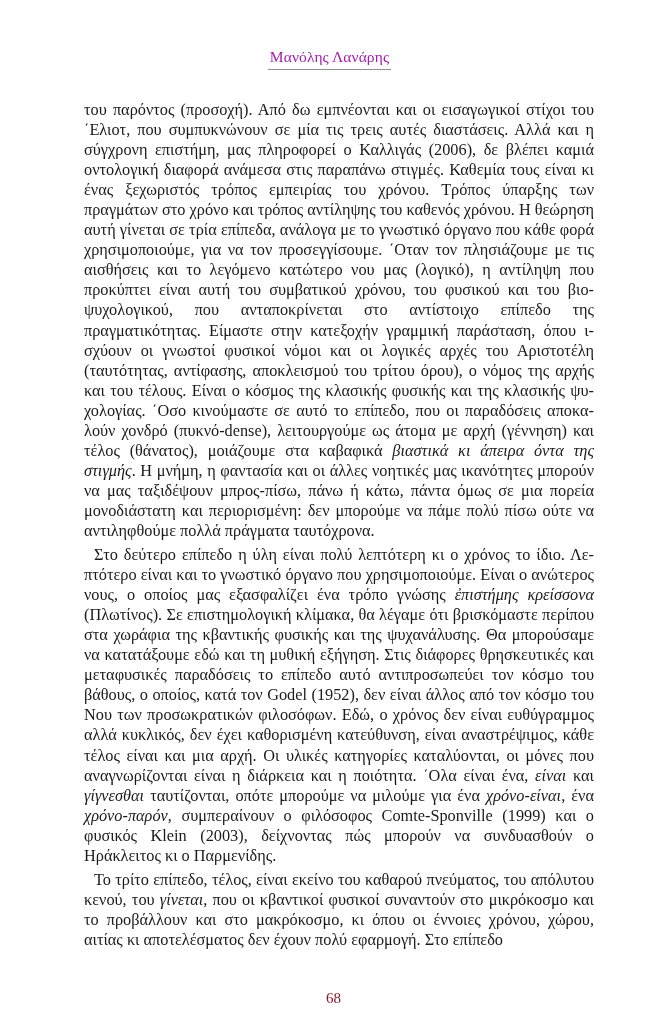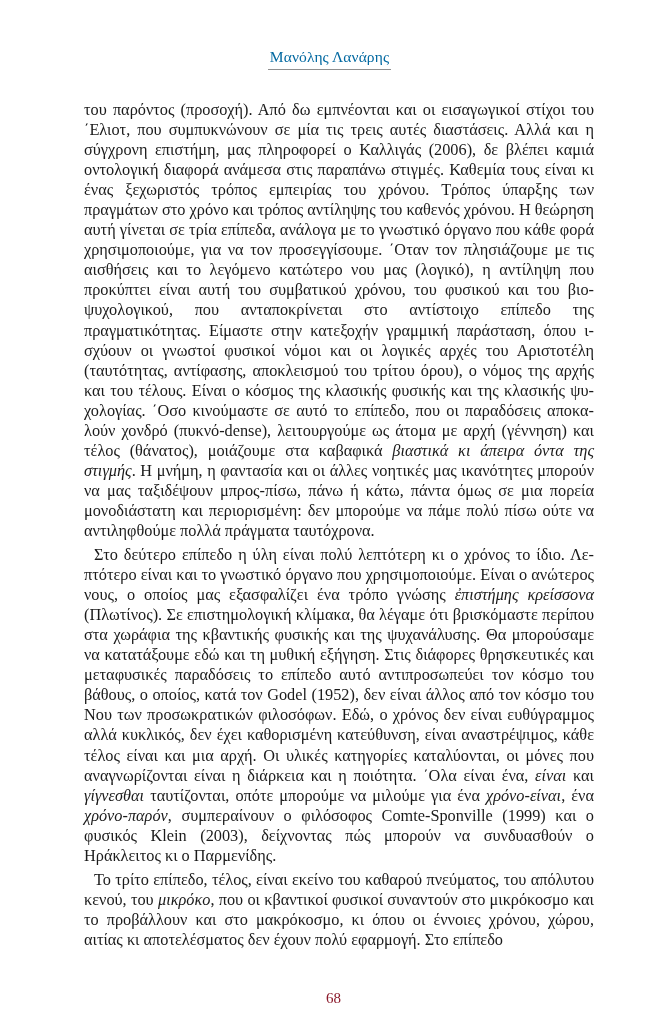--- a/index.html
+++ b/index.html
@@ -18,21 +18,21 @@
     .running-header {
       position: absolute;
       top: 48px;
       left: 0;
       width: 659px;
       text-align: center;
     }
     .running-header span {
       display: inline-block;
       font-size: 15.5px;
-      color: #0369a1;
+      color: #a21caf;
       padding: 0 2px 3px 2px;
       border-bottom: 1.5px solid #8f8f8f;
       letter-spacing: 0.1px;
     }
     .body-text {
       position: absolute;
       top: 96px;
       left: 80px;
       width: 518px;
       font-size: 16.3px;
@@ -62,16 +62,16 @@
 </head>
 <body>
 
 <div class="running-header">
   <span>Μανόλης Λανάρης</span>
 </div>
 
 <div class="body-text">
   <p><span>του παρόντος (προσοχή). Από δω εμπνέονται και οι εισαγωγικοί στίχοι του ΄Ελιοτ, που συμπυκνώνουν σε μία τις τρεις αυτές διαστάσεις. Αλλά και η σύγχρονη επιστήμη, μας πληροφορεί ο Καλλιγάς (2006), δε βλέπει καμιά οντολογική διαφορά ανάμεσα στις παραπάνω στιγμές. Καθεμία τους είναι κι ένας ξεχωριστός τρόπος εμπειρίας του χρόνου. Τρόπος ύπαρξης των πραγμάτων στο χρόνο και τρόπος αντίληψης του καθενός χρόνου. Η θεώ­ρηση αυτή γίνεται σε τρία επίπεδα, ανάλογα με το γνωστικό όργανο που κάθε φορά χρησιμοποιούμε, για να τον προσεγγίσουμε. ΄Οταν τον πλησιά­ζουμε με τις αισθήσεις και το λεγόμενο κατώτερο νου μας (λογικό), η αντί­ληψη που προκύπτει είναι αυτή του συμβατικού χρόνου, του φυσικού και του βιο-ψυχολογικού, που ανταποκρίνεται στο αντίστοιχο επίπεδο της πραγματικότητας. Είμαστε στην κατεξοχήν γραμμική παράσταση, όπου ι­σχύουν οι γνωστοί φυσικοί νόμοι και οι λογικές αρχές του Αριστοτέλη (ταυτότητας, αντίφασης, αποκλεισμού του τρίτου όρου), ο νόμος της αρχής και του τέλους. Είναι ο κόσμος της κλασικής φυσικής και της κλασικής ψυ­χολογίας. ΄Οσο κινούμαστε σε αυτό το επίπεδο, που οι παραδόσεις αποκα­λούν χονδρό (πυκνό-dense), λειτουργούμε ως άτομα με αρχή (γέννηση) και τέλος (θάνατος), μοιάζουμε στα καβαφικά </span><em>βιαστικά κι άπειρα όντα της στιγμής</em><span>. Η μνήμη, η φαντασία και οι άλλες νοητικές μας ικανότητες μπο­ρούν να μας ταξιδέψουν μπρος-πίσω, πάνω ή κάτω, πάντα όμως σε μια πο­ρεία μονοδιάστατη και περιορισμένη: δεν μπορούμε να πάμε πολύ πίσω ούτε να αντιληφθούμε πολλά πράγματα ταυτόχρονα.</span></p>
   <p class="indent"><span>Στο δεύτερο επίπεδο η ύλη είναι πολύ λεπτότερη κι ο χρόνος το ίδιο. Λε­πτότερο είναι και το γνωστικό όργανο που χρησιμοποιούμε. Είναι ο ανώ­τερος νους, ο οποίος μας εξασφαλίζει ένα τρόπο γνώσης </span><em>ἐπιστήμης κρείσ­σονα</em><span> (Πλωτίνος). Σε επιστημολογική κλίμακα, θα λέγαμε ότι βρισκόμαστε περίπου στα χωράφια της κβαντικής φυσικής και της ψυχανάλυσης. Θα μπορούσαμε να κατατάξουμε εδώ και τη μυθική εξήγηση. Στις διάφορες θρησκευτικές και μεταφυσικές παραδόσεις το επίπεδο αυτό αντιπροσω­πεύει τον κόσμο του βάθους, ο οποίος, κατά τον Godel (1952), δεν είναι άλ­λος από τον κόσμο του Νου των προσωκρατικών φιλοσόφων. Εδώ, ο χρό­νος δεν είναι ευθύγραμμος αλλά κυκλικός, δεν έχει καθορισμένη κατεύ­θυνση, είναι αναστρέψιμος, κάθε τέλος είναι και μια αρχή. Οι υλικές κατη­γορίες καταλύονται, οι μόνες που αναγνωρίζονται είναι η διάρκεια και η ποιότητα. ΄Ολα είναι ένα, </span><em>είναι</em><span> και </span><em>γίγνεσθαι</em><span> ταυτίζονται, οπότε μπορούμε να μιλούμε για ένα </span><em>χρόνο-είναι</em><span>, ένα </span><em>χρόνο-παρόν</em><span>, συμπεραίνουν ο φιλόσο­φος Comte-Sponville (1999) και ο φυσικός Klein (2003), δείχνοντας πώς μπορούν να συνδυασθούν ο Ηράκλειτος κι ο Παρμενίδης.</span></p>
-  <p class="indent"><span>Το τρίτο επίπεδο, τέλος, είναι εκείνο του καθαρού πνεύματος, του από­λυτου κενού, του </span><em>μικρόκο</em><span>, που οι κβαντικοί φυσικοί συναντούν στο μικρόκο­σμο και το προβάλλουν και στο μακρόκοσμο, κι όπου οι έννοιες χρόνου, χώρου, αιτίας κι αποτελέσματος δεν έχουν πολύ εφαρμογή. Στο επίπεδο</span></p>
+  <p class="indent"><span>Το τρίτο επίπεδο, τέλος, είναι εκείνο του καθαρού πνεύματος, του από­λυτου κενού, του </span><em>γίνεται</em><span>, που οι κβαντικοί φυσικοί συναντούν στο μικρόκο­σμο και το προβάλλουν και στο μακρόκοσμο, κι όπου οι έννοιες χρόνου, χώρου, αιτίας κι αποτελέσματος δεν έχουν πολύ εφαρμογή. Στο επίπεδο</span></p>
 </div>
 
 <div class="page-number">68</div>
 
 </body></html>

